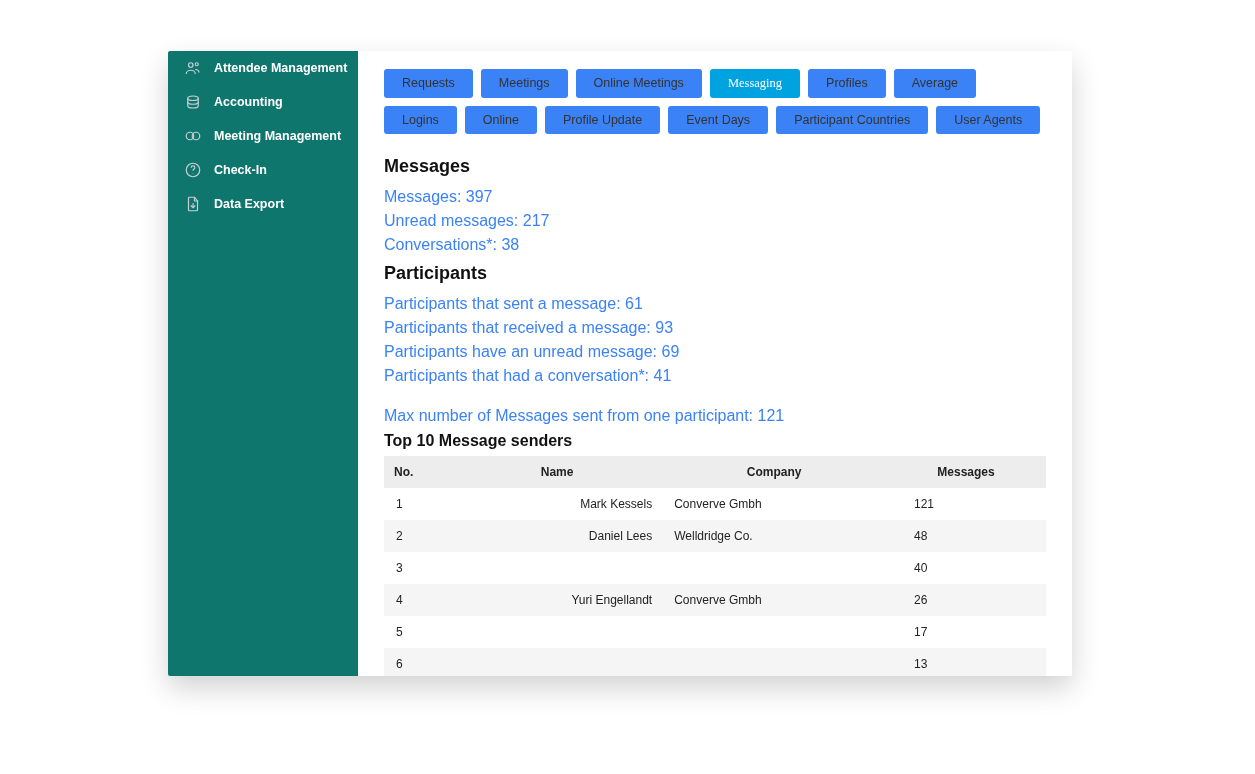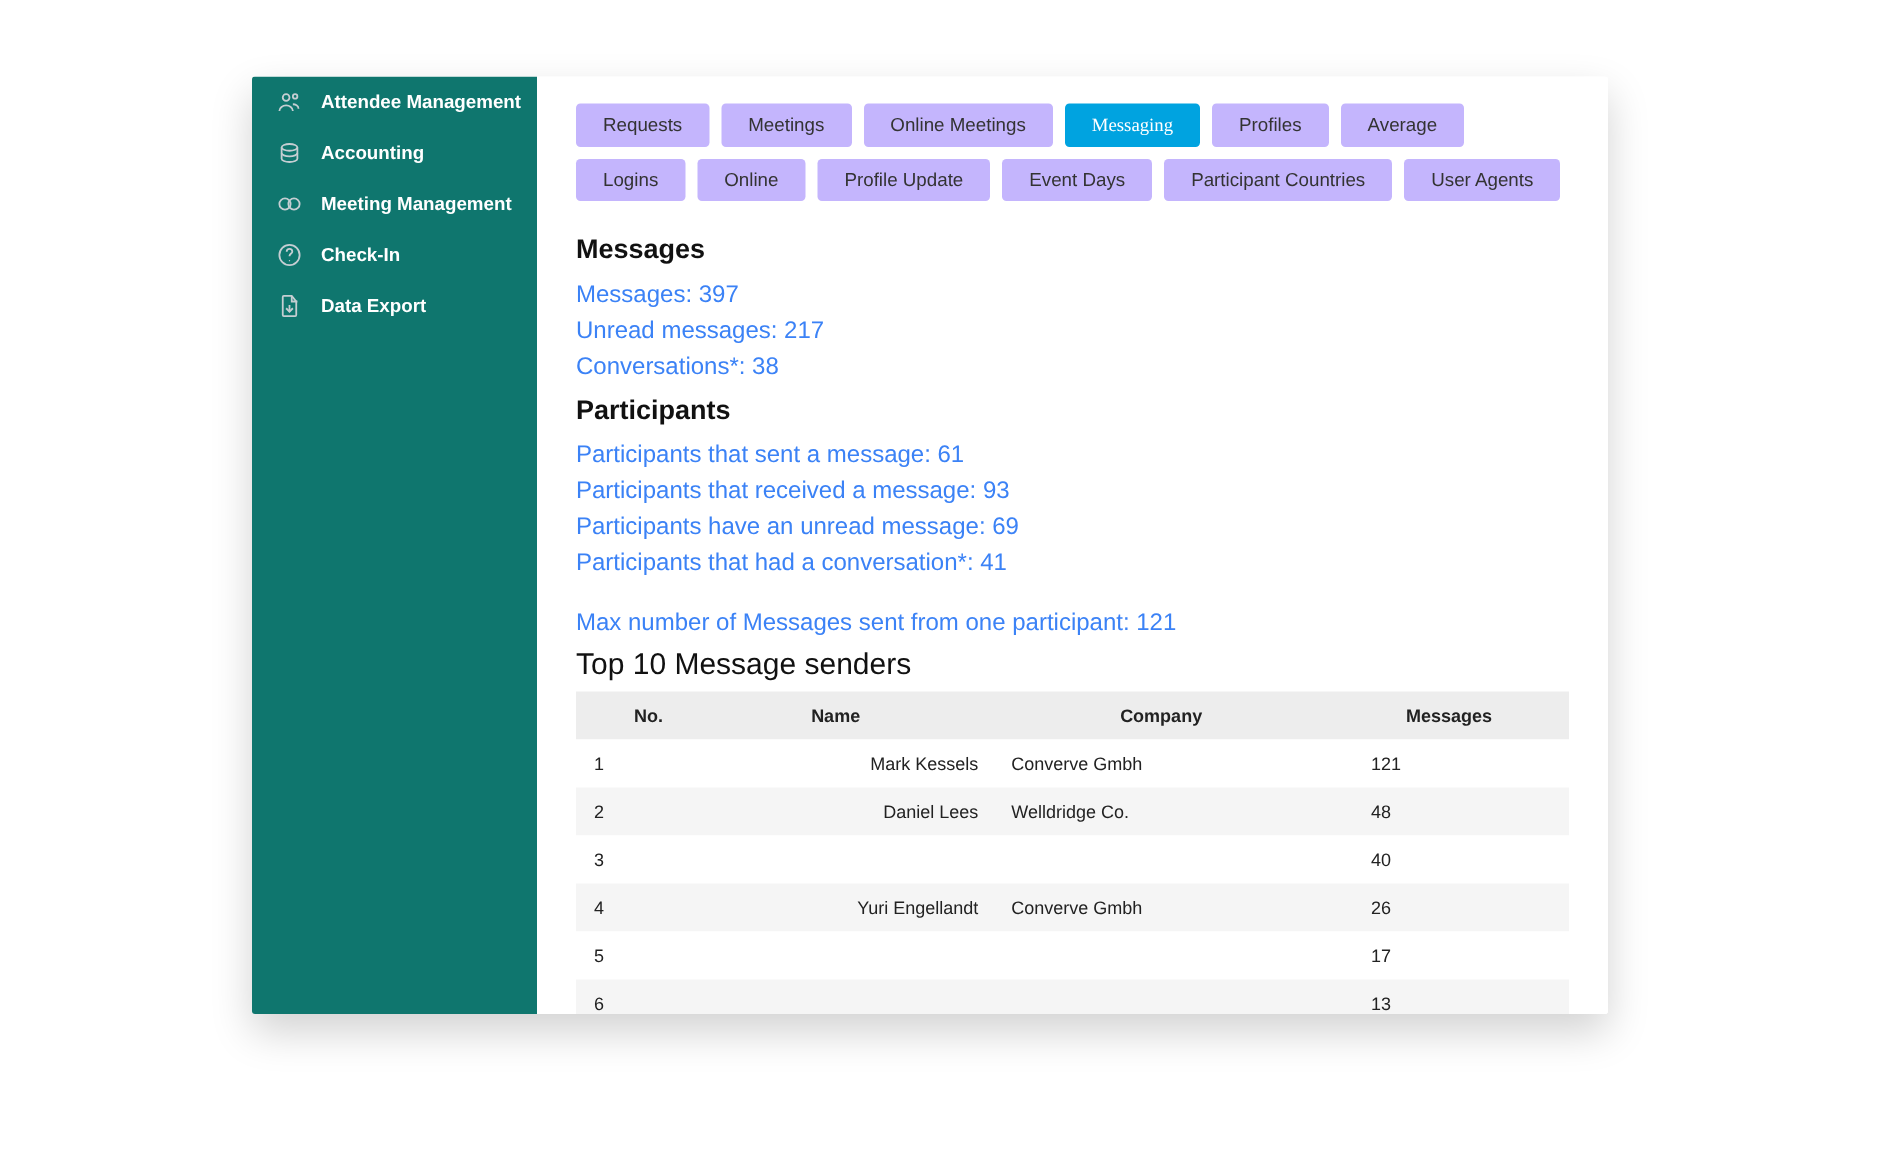--- a/index.html
+++ b/index.html
@@ -70,61 +70,61 @@
     font-size: 12.5px;
     color: #222;
   }
   .tabs {
     display: flex;
     flex-wrap: wrap;
     gap: 8px;
     margin-bottom: 22px;
   }
   .tab {
-    background: #c4b5fd;
+    background: #3b82f6;
     border-radius: 3px;
     padding: 7px 18px;
     font-size: 12.5px;
     color: #333;
     cursor: pointer;
   }
   .tab.active {
     background: #00a3e0;
     color: #fff;
     font-family: Liberation Serif, serif;
   }
   h2 {
     font-size: 18px;
     font-weight: 700;
     margin: 6px 0 8px 0;
     color: #111;
   }
   h3.subhead {
-    font-size: 20px;
-    font-weight: 400;
+    font-size: 16px;
+    font-weight: 700;
     margin-top: 4px;
     margin-bottom: 0;
     color: #111;
   }
   .stat-line {
     font-size: 16px;
     color: #3b82f6;
     line-height: 1.5;
   }
   .block { margin-bottom: 2px; }
   table {
     width: 100%;
     border-collapse: collapse;
     margin-top: 6px;
     font-size: 12px;
   }
   th {
     background: #ededed;
     font-weight: 700;
-    text-align: right;
+    text-align: left;
     padding: 9px 10px;
   }
   th.col-no { width: 68px; }
   th.col-name { text-align: center; }
   th.col-company { text-align: center; }
   th.col-msg { text-align: center; width: 160px;}
   td {
     padding: 9px 10px;
     background: #fff;
   }

